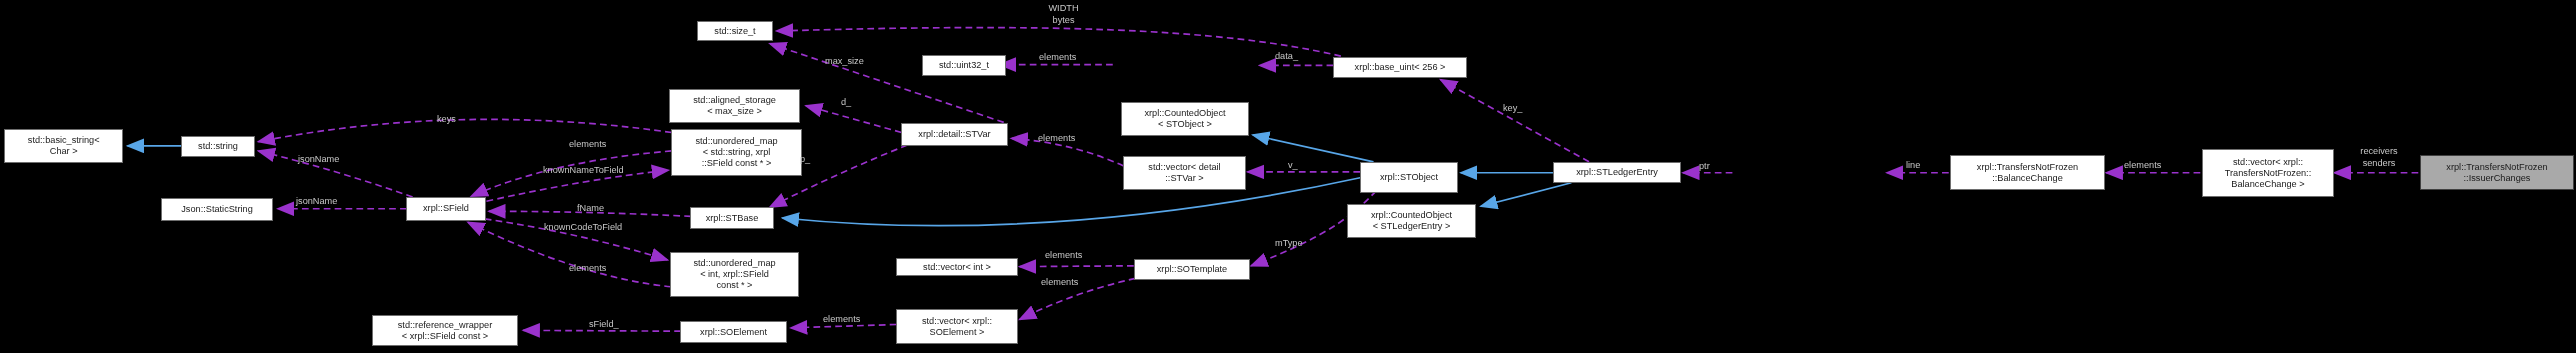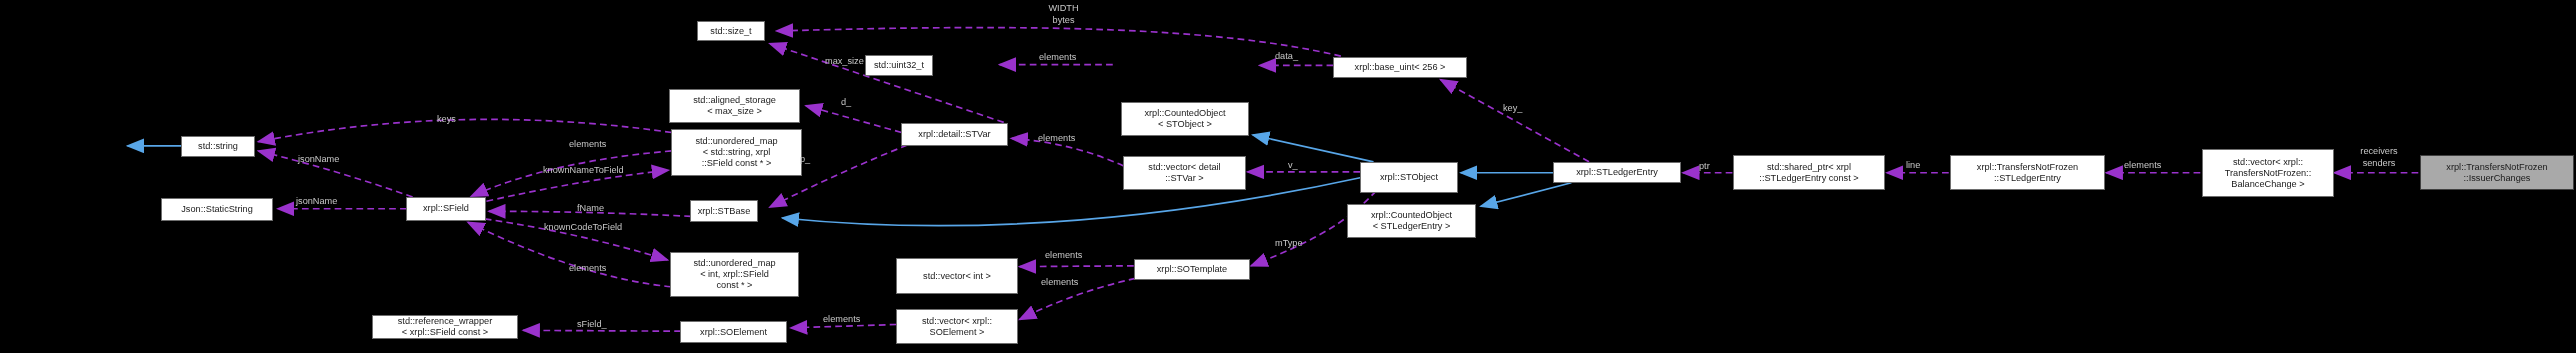--- a/index.html
+++ b/index.html
@@ -60,71 +60,75 @@
     <path class="p" marker-end="url(#aP)" d="M2622 206 L2510 206"></path>
     <path class="p" marker-end="url(#aP)" d="M2882 206 L2782 206"></path>
 
     <path class="b" marker-end="url(#aB)" d="M215 174 L150 174"></path>
     <path class="b" marker-end="url(#aB)" d="M1636 193 L1492 161"></path>
     <path class="b" marker-end="url(#aB)" d="M1620 212 Q1250 292 931 260"></path>
     <path class="b" marker-end="url(#aB)" d="M1850 206 L1740 206"></path>
     <path class="b" marker-end="url(#aB)" d="M1872 218 L1764 246"></path>
   </svg>
 
+  <div class="node" style="left:4.2px;top:129px;width:119px;height:34px">
+    <span>std::basic_string&lt;</span>
+    <span>Char &gt;</span>
+  </div>
   <div class="node" style="left:181px;top:136px;width:74px;height:21px">
     <span>std::string</span>
   </div>
   <div class="node" style="left:161px;top:198px;width:112px;height:23px">
     <span>Json::StaticString</span>
   </div>
   <div class="node" style="left:406px;top:197px;width:80px;height:23.5px">
     <span>xrpl::SField</span>
   </div>
-  <div class="node" style="left:372px;top:315px;width:146px;height:24px">
+  <div class="node" style="left:372px;top:315px;width:146px;height:31px">
     <span>std::reference_wrapper</span>
     <span>&lt; xrpl::SField const &gt;</span>
   </div>
-  <div class="node" style="left:697px;top:21px;width:68px;height:20px">
+  <div class="node" style="left:697px;top:21px;width:76px;height:20px">
     <span>std::size_t</span>
   </div>
   <div class="node" style="left:669px;top:89px;width:131px;height:34px">
     <span>std::aligned_storage</span>
     <span>&lt; max_size &gt;</span>
   </div>
   <div class="node" style="left:671px;top:129px;width:131px;height:47px">
     <span>std::unordered_map</span>
     <span>&lt; std::string, xrpl</span>
     <span>::SField const * &gt;</span>
   </div>
-  <div class="node" style="left:690px;top:200px;width:68px;height:22px">
+  <div class="node" style="left:690px;top:207px;width:84px;height:22px">
     <span>xrpl::STBase</span>
   </div>
   <div class="node" style="left:670px;top:252px;width:129px;height:45px">
     <span>std::unordered_map</span>
     <span>&lt; int, xrpl::SField</span>
     <span>const * &gt;</span>
   </div>
   <div class="node" style="left:680px;top:321px;width:107px;height:22px">
     <span>xrpl::SOElement</span>
   </div>
-  <div class="node" style="left:865px;top:55px;width:68px;height:21px">
+  <div class="node" style="left:922px;top:55px;width:84px;height:21px">
     <span>std::uint32_t</span>
   </div>
   <div class="node" style="left:1121px;top:102px;width:128px;height:34px">
     <span>xrpl::CountedObject</span>
     <span>&lt; STObject &gt;</span>
   </div>
   <div class="node" style="left:901px;top:123px;width:107px;height:23px">
     <span>xrpl::detail::STVar</span>
   </div>
   <div class="node" style="left:1123px;top:156px;width:123px;height:34px">
     <span>std::vector&lt; detail</span>
     <span>::STVar &gt;</span>
   </div>
-  <div class="node" style="left:896px;top:258px;width:122px;height:36px">
+  <div class="node" style="left:896px;top:258px;width:122px;height:18px">
     <span>std::vector&lt; int &gt;</span>
   </div>
   <div class="node" style="left:1134px;top:259px;width:116px;height:21px">
     <span>xrpl::SOTemplate</span>
   </div>
   <div class="node" style="left:896px;top:309px;width:122px;height:35px">
     <span>std::vector&lt; xrpl::</span>
     <span>SOElement &gt;</span>
   </div>
   <div class="node" style="left:1333px;top:57px;width:134px;height:21px">
@@ -133,47 +137,43 @@
   <div class="node" style="left:1360px;top:162px;width:98px;height:31px">
     <span>xrpl::STObject</span>
   </div>
   <div class="node" style="left:1553px;top:162px;width:128px;height:21px">
     <span>xrpl::STLedgerEntry</span>
   </div>
   <div class="node" style="left:1347px;top:204px;width:129px;height:34px">
     <span>xrpl::CountedObject</span>
     <span>&lt; STLedgerEntry &gt;</span>
   </div>
-  <div class="node" style="left:1733px;top:155px;width:152px;height:35px">
-    <span>std::shared_ptr&lt; xrpl</span>
-    <span>::STLedgerEntry const &gt;</span>
-  </div>
   <div class="node" style="left:1950px;top:155px;width:155px;height:35px">
     <span>xrpl::TransfersNotFrozen</span>
-    <span>::STLedgerEntry</span>
+    <span>::BalanceChange</span>
   </div>
   <div class="node" style="left:2202px;top:149px;width:132px;height:48px">
     <span>std::vector&lt; xrpl::</span>
     <span>TransfersNotFrozen::</span>
     <span>BalanceChange &gt;</span>
   </div>
   <div class="node main" style="left:2420px;top:155px;width:154px;height:35px">
     <span>xrpl::TransfersNotFrozen</span>
     <span>::IssuerChanges</span>
   </div>
 
   <div class="elabel" style="left:437px;top:114px">keys</div>
   <div class="elabel" style="left:298px;top:154px">jsonName</div>
   <div class="elabel" style="left:296px;top:196px">jsonName</div>
   <div class="elabel" style="left:569px;top:139px">elements</div>
   <div class="elabel" style="left:543px;top:165px">knownNameToField</div>
   <div class="elabel" style="left:577px;top:203px">fName</div>
   <div class="elabel" style="left:544px;top:222px">knownCodeToField</div>
   <div class="elabel" style="left:569px;top:263px">elements</div>
-  <div class="elabel" style="left:577px;top:319px">sField_</div>
+  <div class="elabel" style="left:589px;top:319px">sField_</div>
   <div class="elabel" style="left:823px;top:314px">elements</div>
   <div class="elabel" style="left:825px;top:56px">max_size</div>
   <div class="elabel" style="left:841px;top:97px">d_</div>
   <div class="elabel" style="left:800px;top:154px">p_</div>
   <div class="elabel center" style="left:1041px;top:3.4px;width:45px">
     <span style="display:block">WIDTH</span>
     <span style="display:block">bytes</span>
   </div>
   <div class="elabel" style="left:1039px;top:52px">elements</div>
   <div class="elabel" style="left:1275px;top:51px">data_</div>

